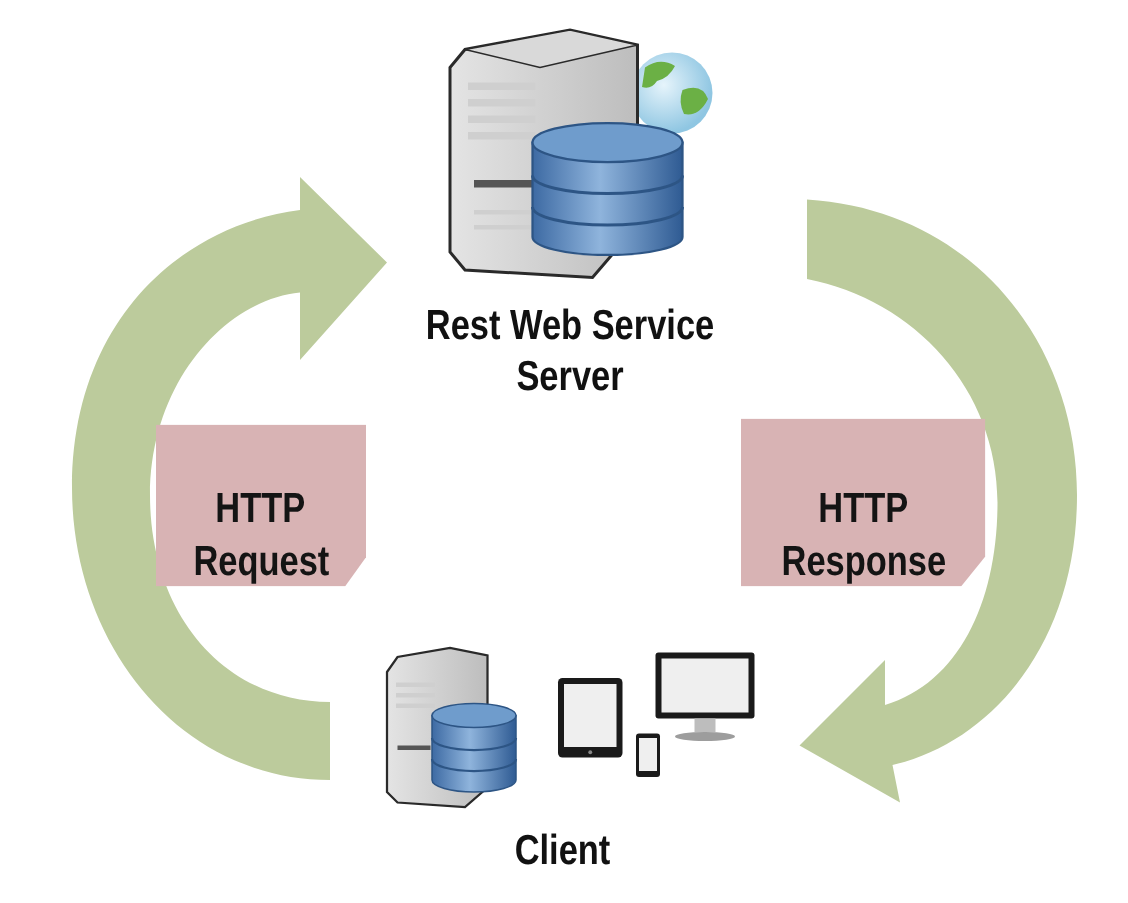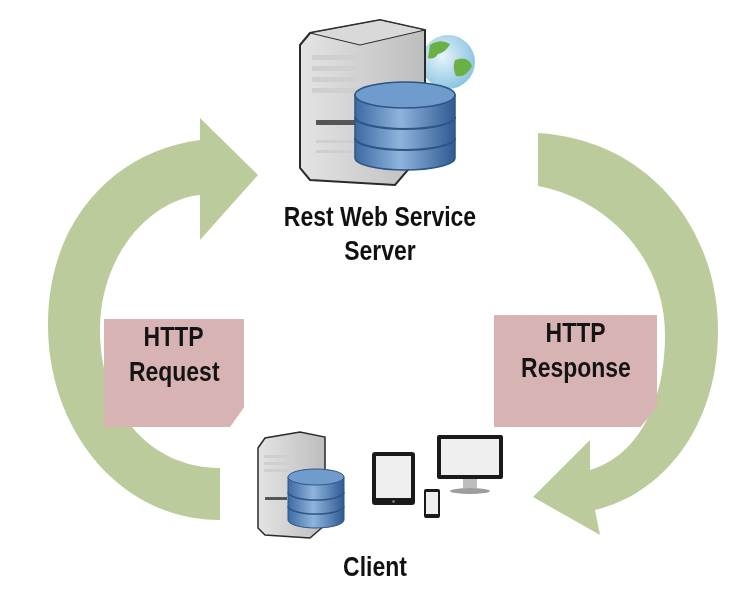--- a/index.html
+++ b/index.html
@@ -4,23 +4,22 @@
   <style>
     html, body { margin: 0; padding: 0; background: #ffffff; }
     body { width: 752px; height: 602px; position: relative; overflow: hidden; }
     .label {
       position: absolute; font-family: "Liberation Sans", sans-serif;
       font-weight: bold; color: #111; text-align: center; line-height: 1.2;
       transform: scaleX(0.82); transform-origin: center;
     }
     .note {
       position: absolute; background: #d8b3b4;
-      display: flex; flex-direction: column; justify-content: flex-start; align-items: center;
+      display: flex; flex-direction: column; justify-content: flex-end; align-items: center;
       clip-path: polygon(0 0, 100% 0, 100% 82%, 90% 100%, 0 100%);
-      margin-top: 36px;
     }
     .note span {
       font-family: "Liberation Sans", sans-serif; font-weight: bold; font-size: 28px;
       color: #141414; line-height: 1.25; display: block; transform: scaleX(0.82);
     }
     svg { position: absolute; left: 0; top: 0; }
   </style>
 </head>
 <body>
 

